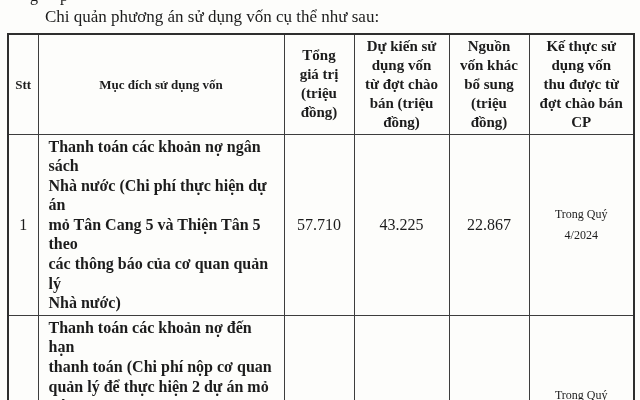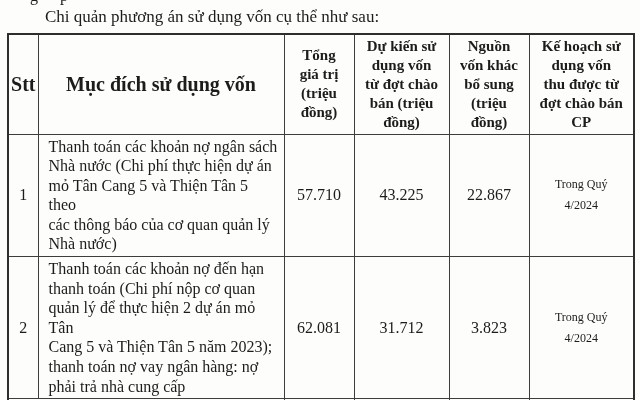--- a/index.html
+++ b/index.html
@@ -62,32 +62,33 @@
   tr.row-2 { height: 120px; }
   tr.total-row { height: 30px; }
 
   .doc-table th {
     font-weight: bold;
     font-size: 15px;
     line-height: 19px;
     text-align: center;
     white-space: pre-line;
   }
-  th.h-stt, th.h-purpose { font-size: 20px; }
+  th.h-stt, th.h-purpose { font-size: 13px; }
 
   td.c-stt {
     text-align: center;
     font-size: 16px;
   }
   td.c-purpose {
     text-align: left;
     font-size: 16px;
     line-height: 19.6px;
     padding: 2px 4px 2px 10px;
     white-space: pre-line;
+    font-weight: bold;
   }
   td.c-num {
     text-align: center;
     font-size: 16px;
     margin-left: 32px;
   }
   td.c-plan {
     text-align: center;
     font-size: 12px;
     line-height: 21px;
@@ -131,21 +132,21 @@
     <th>Dự kiến sử
 dụng vốn
 từ đợt chào
 bán (triệu
 đồng)</th>
     <th>Nguồn
 vốn khác
 bổ sung
 (triệu
 đồng)</th>
-    <th>Kế hoạch sử
+    <th>Kế thực sử
 dụng vốn
 thu được từ
 đợt chào bán
 CP</th>
   </tr>
 
   <tr class="row-1">
     <td class="c-stt">1</td>
     <td class="c-purpose">Thanh toán các khoản nợ ngân sách
 Nhà nước (Chi phí thực hiện dự án

